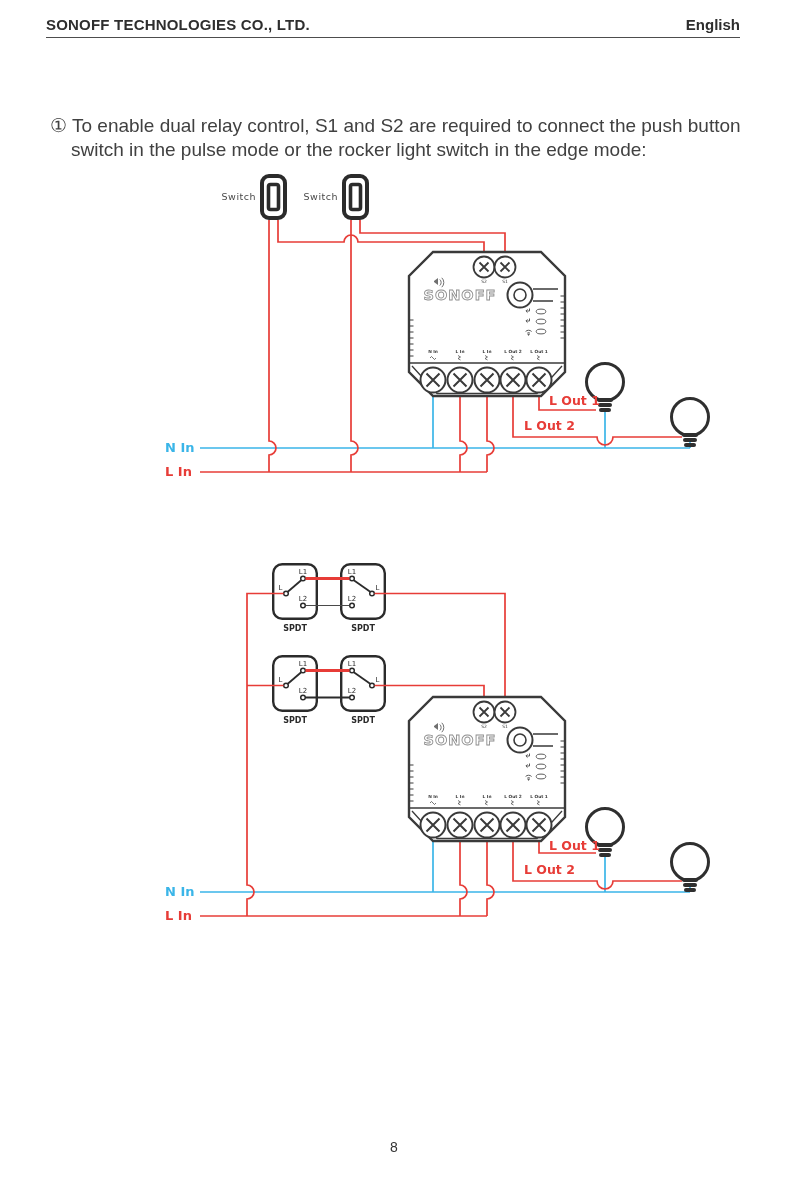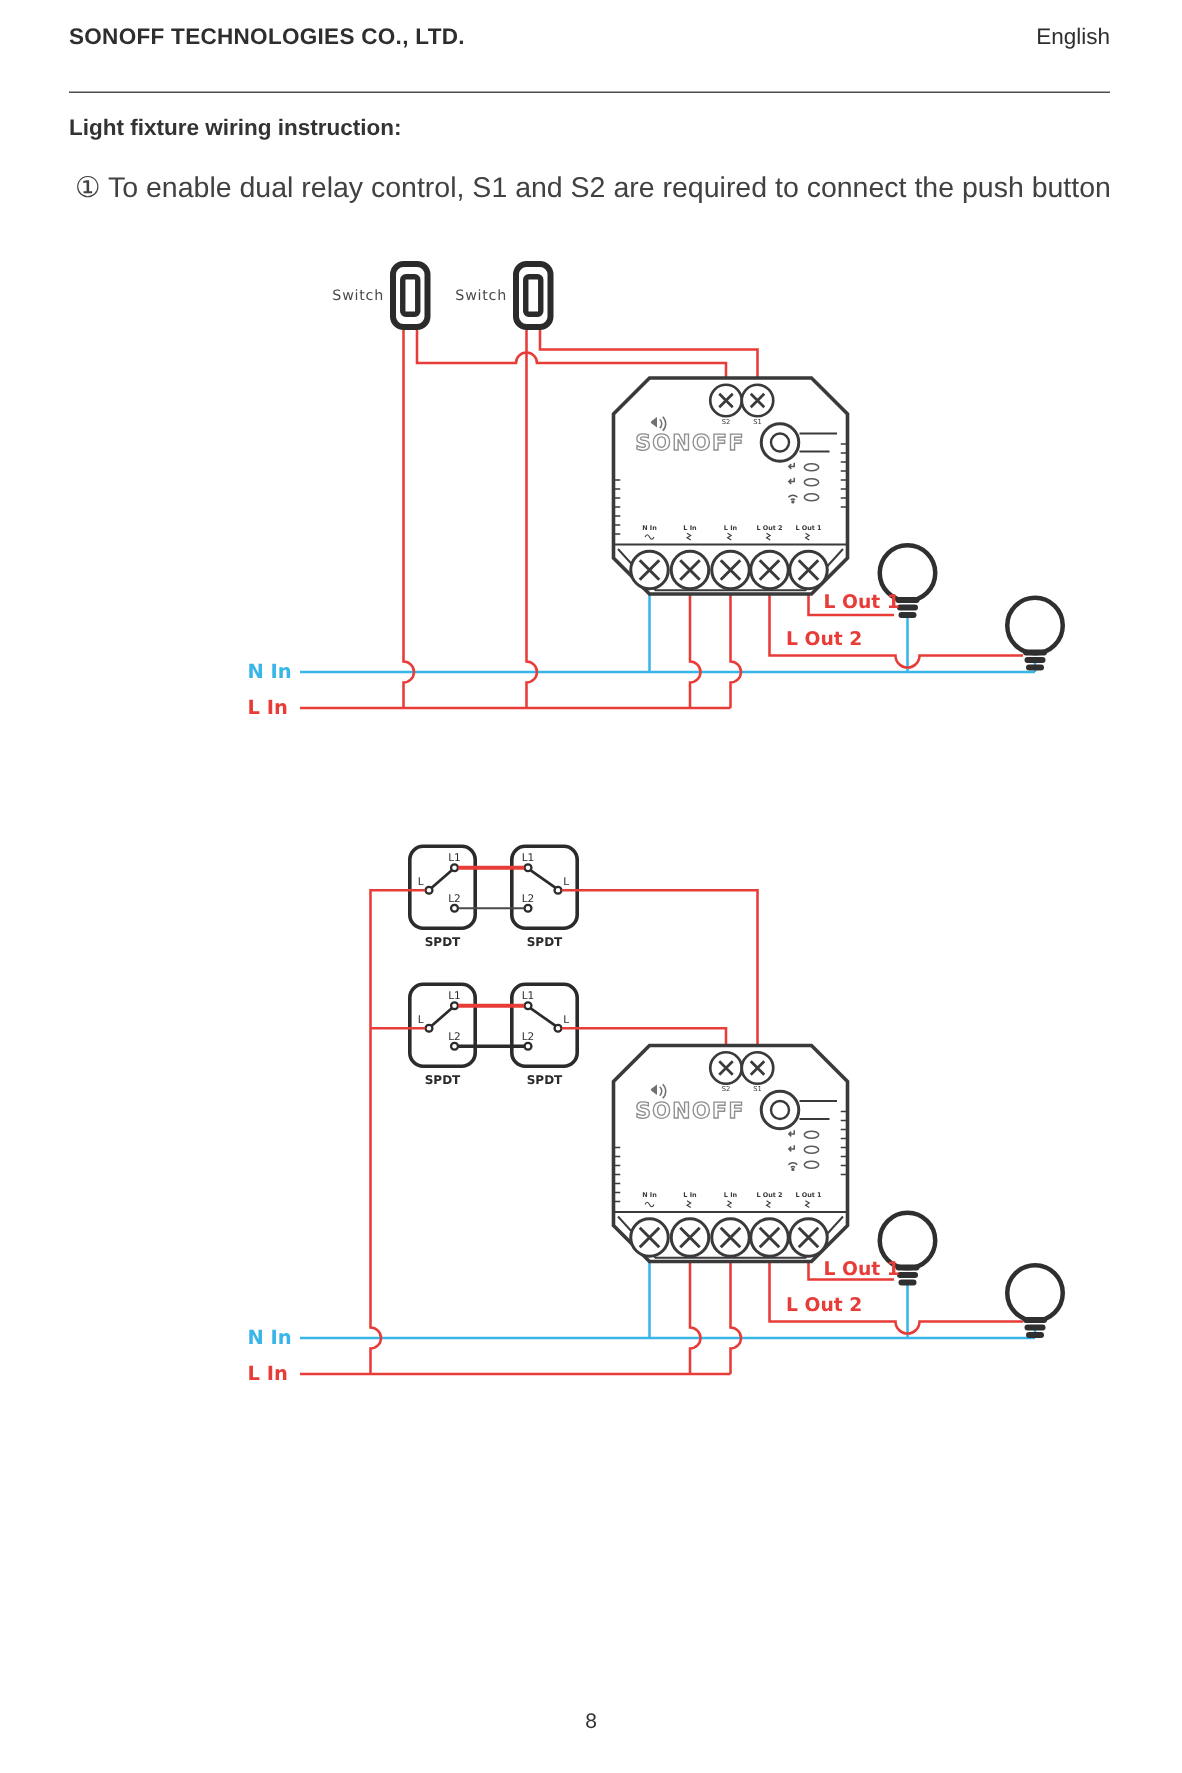--- a/index.html
+++ b/index.html
@@ -1,45 +1,45 @@
 <!DOCTYPE html>
 <html><head>
 <meta charset="utf-8">
 <style>
   html,body{margin:0;padding:0;background:#fff;}
   .page{position:relative;width:788px;height:1182px;background:#fff;overflow:hidden;
         font-family:"Liberation Sans",sans-serif;color:#3c3c3c;}
   .hdr{position:absolute;left:46px;right:48px;top:16px;display:flex;
        justify-content:space-between;align-items:flex-start;
-       border-bottom:1.5px solid #4d4d4d;padding-bottom:28px;}
+       border-bottom:1.5px solid #4d4d4d;padding-bottom:4px;}
   .hdr .co{font-size:15px;font-weight:bold;color:#2e2e2e;letter-spacing:.2px;}
-  .hdr .lang{font-size:15px;font-weight:normal;color:#2e2e2e;}
+  .hdr .lang{font-size:15px;font-weight:bold;color:#2e2e2e;}
   .title{position:absolute;left:46px;top:77px;font-size:15px;font-weight:bold;color:#333;}
   .step{position:absolute;left:50px;font-size:19px;line-height:23.5px;color:#414141;}
   .step .indent{padding-left:21px;}
   #step1{top:114px;} #step2{top:521px;}
   .pageno{position:absolute;left:0;right:0;top:1139px;text-align:center;
           font-size:14px;color:#333;}
   svg.diagram{position:absolute;left:0;top:0;}
   svg text{font-family:"DejaVu Sans",sans-serif;}
 </style>
 </head>
 <body>
 <div class="page">
 
 <div class="hdr">
   <span class="co">SONOFF TECHNOLOGIES CO., LTD.</span>
   <span class="lang">English</span>
 </div>
 
-<div class="title">Light fixture wiring instruction:</div>
 
 <div class="step" id="step1">
   <div><span>①</span>
     <span>To enable dual relay control, S1 and S2 are required to connect the push button</span></div>
+  <div class="indent">switch in the pulse mode or the rocker light switch in the edge mode:</div>
 </div>
 
 
 <svg class="diagram" width="788" height="1182" viewBox="0 0 788 1182">
   <defs>
 
     <g id="sonoff-device">
       <path d="M26,2 H134 L158,26 V122 L134,146 H26 L2,122 V26 Z" fill="#fff" stroke="#3a3a3a" stroke-width="2.4"></path>
       <path d="M3,113 H157" stroke="#3a3a3a" stroke-width="1.3" fill="none"></path>
       <path d="M5,116 L30,143.5 H130 L155,116" stroke="#3a3a3a" stroke-width="1.3" fill="none"></path>

